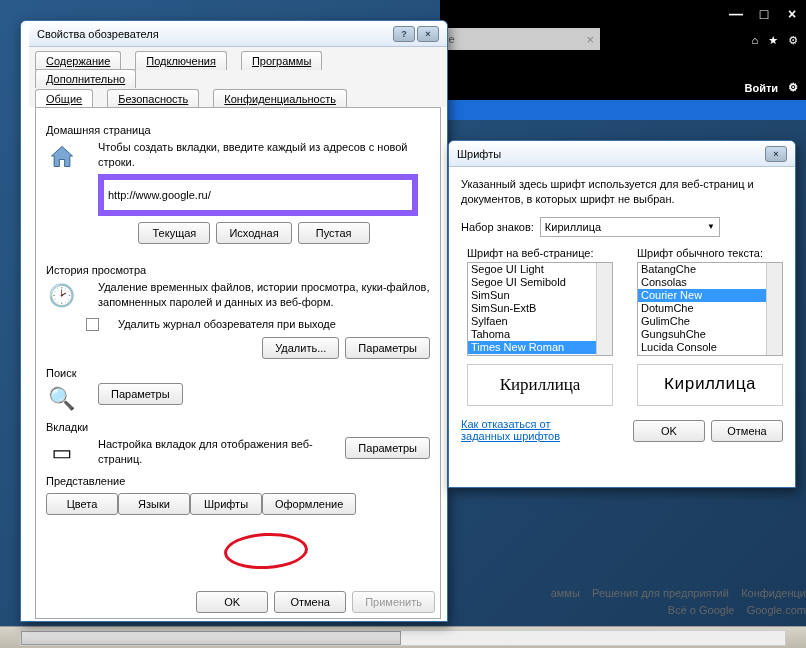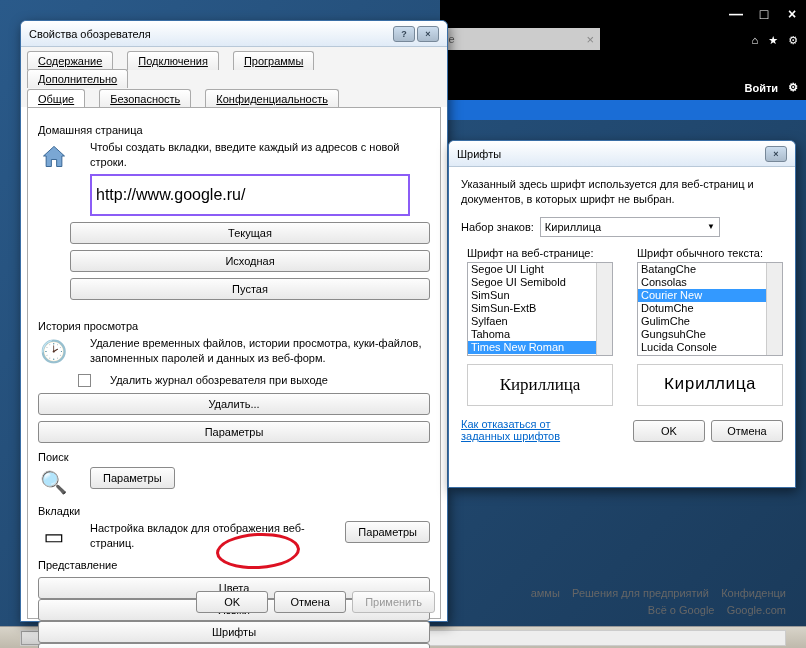--- a/index.html
+++ b/index.html
@@ -8,48 +8,48 @@
 .browser-bar { position: absolute; top: 0; right: 0; left: 440px; height: 28px; background: #000; display: flex; justify-content: flex-end; align-items: stretch; }
 .browser-bar .wbtn { width: 28px; display: flex; align-items: center; justify-content: center; color: #fff; font-size: 14px; font-weight: bold; }
 
 .black-strip { position: absolute; top: 28px; left: 440px; right: 0; height: 72px; background: #000; color: #fff; }
 .tab-gray { position: absolute; top: 0; left: 0; height: 22px; width: 160px; background: #ccc; color: #555; display: flex; align-items: center; padding: 0 6px; justify-content: space-between; font-size: 11px; }
 .tab-gray .x { color: #888; font-size: 13px; }
 .icon-row { position: absolute; right: 8px; top: 6px; display: flex; gap: 10px; color: #fff; font-size: 14px; }
 .login-row { position: absolute; right: 8px; bottom: 6px; display: flex; gap: 10px; align-items: center; font-size: 13px; font-weight: bold; }
 .blue-strip { position: absolute; top: 100px; left: 440px; right: 0; height: 20px; background: #1a6dd6; }
 
-.footer { position: absolute; bottom: 30px; left: 440px; right: 0; color: #666; font-size: 12px; text-align: right; padding-right: 20px; line-height: 1.5; }
+.footer { position: absolute; bottom: 30px; left: 440px; right: 0; color: #666; font-size: 12px; text-align: right; padding-right: 0; line-height: 1.5; }
 
 .taskbar { position: absolute; bottom: 0; left: 0; right: 0; height: 22px; background: linear-gradient(#d8d4c9, #bfb9ac); border-top: 1px solid #999; }
 .scroll-track { position: absolute; bottom: 2px; left: 20px; right: 20px; height: 16px; background: #eee; border: 1px solid #ccc; }
 .scroll-thumb { position: absolute; left: 0; width: 380px; height: 100%; background: linear-gradient(#e8e8e8,#ccc); border: 1px solid #999; }
 
 .dialog { position: absolute; background: #fff; border: 1px solid #3a6ea5; border-radius: 6px 6px 0 0; box-shadow: 2px 4px 12px rgba(0,0,0,0.5); }
 .dialog-title { background: linear-gradient(#fff, #e0ebf7); border-bottom: 1px solid #b8c8d8; height: 26px; display: flex; align-items: center; padding: 0 8px; border-radius: 6px 6px 0 0; }
 .dialog-title .t { flex: 1; }
 .dialog-title .wbtn { width: 22px; height: 16px; background: linear-gradient(#cde,#abc); border: 1px solid #789; border-radius: 3px; margin-left: 2px; display: flex; align-items: center; justify-content: center; font-size: 9px; font-weight: bold; color: #345; cursor: default; }
 
-.main-dialog { top: 20px; left: 20px; width: 428px; height: 602px; }
+.main-dialog { top: 20px; left: 20px; width: 428px; height: 602px; padding-left: 8px; }
 .tab-strip { display: flex; flex-wrap: wrap; padding: 4px 6px 0 6px; background: #f4f4f4; }
 .tab { border: 1px solid #aaa; border-bottom: none; padding: 3px 10px; margin-right: 14px; margin-bottom: -1px; background: linear-gradient(#fff,#eee); border-radius: 3px 3px 0 0; cursor: default; text-decoration: underline; }
 .tab.active { background: #fff; font-weight: normal; }
 .tab-row2 { width: 100%; display: flex; margin-top: 2px; }
 .tab-content { border: 1px solid #aaa; margin: 0 6px 6px 6px; background: #fff; padding: 10px; height: 512px; position: relative; }
 
 .section-label { margin: 6px 0 4px 0; color: #000; }
 .field-row { display: flex; align-items: flex-start; gap: 20px; margin-bottom: 6px; }
 .icon-box { width: 32px; height: 32px; flex-shrink: 0; display: flex; align-items: center; justify-content: center; font-size: 22px; }
 .desc { flex: 1; line-height: 1.35; }
-.input-text { width: 320px; height: 20px; border: 2px solid #8b5cf6; padding: 2px 4px; font-size: 16px; }
+.input-text { width: 320px; height: 20px; border: 6px solid #8b5cf6; padding: 2px 4px; font-size: 11px; }
 
 .btn { background: linear-gradient(#fdfdfd,#e8e8e8); border: 1px solid #8a8a8a; border-radius: 3px; padding: 2px 12px; min-width: 72px; height: 22px; cursor: default; font-size: 11px; }
 .btn.disabled { color: #999; border-color: #bbb; }
 
-.btn-row { display: flex; gap: 6px; justify-content: flex-end; margin-top: 6px; flex-direction: column; }
+.btn-row { display: flex; gap: 6px; justify-content: flex-end; margin-top: 6px; }
 
 .checkbox-row { display: flex; align-items: center; gap: 19px; margin: 3px 0 6px 40px; }
 .cb { width: 13px; height: 13px; border: 1px solid #888; background: #fff; }
 
 .dialog-footer { position: absolute; bottom: 8px; right: 12px; display: flex; gap: 6px; }
 
 .red-circle { position: absolute; border: 3px solid #d12; border-radius: 50%; width: 84px; height: 36px; left: 188px; top: 425px; transform: rotate(-3deg); pointer-events: none; }
 
 .font-dialog { top: 140px; left: 448px; width: 348px; height: 348px; }
 .fd-body { padding: 10px 12px; }

